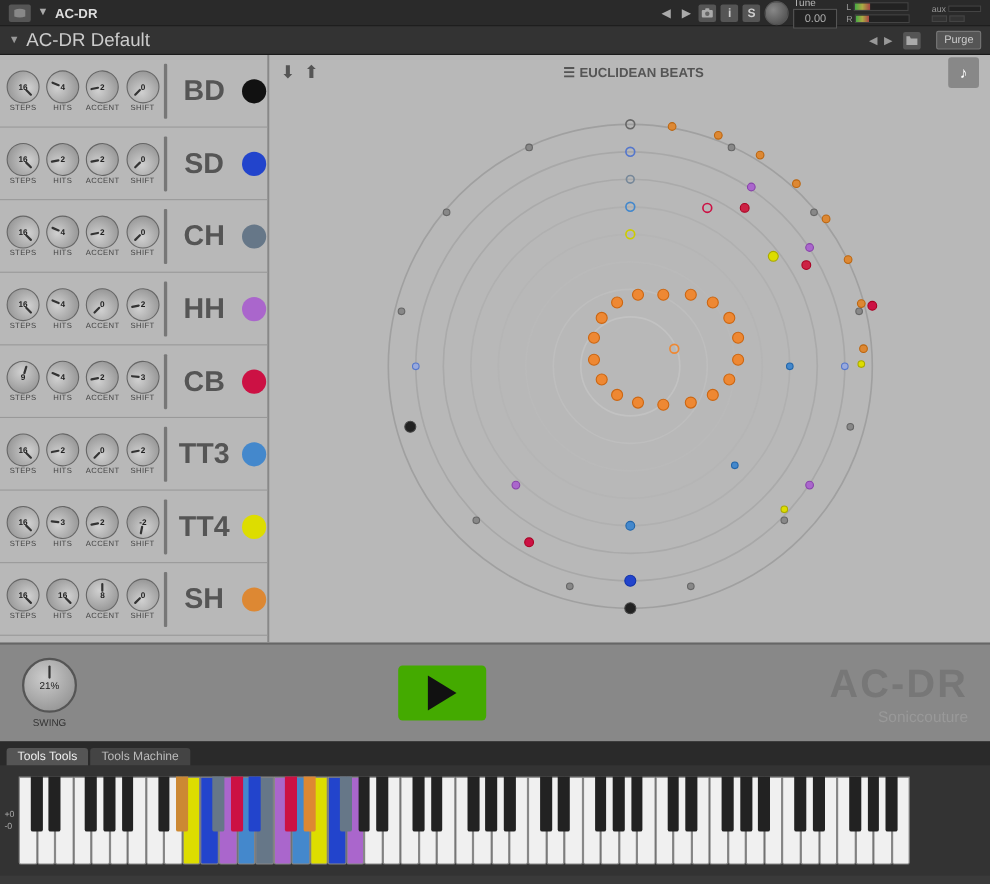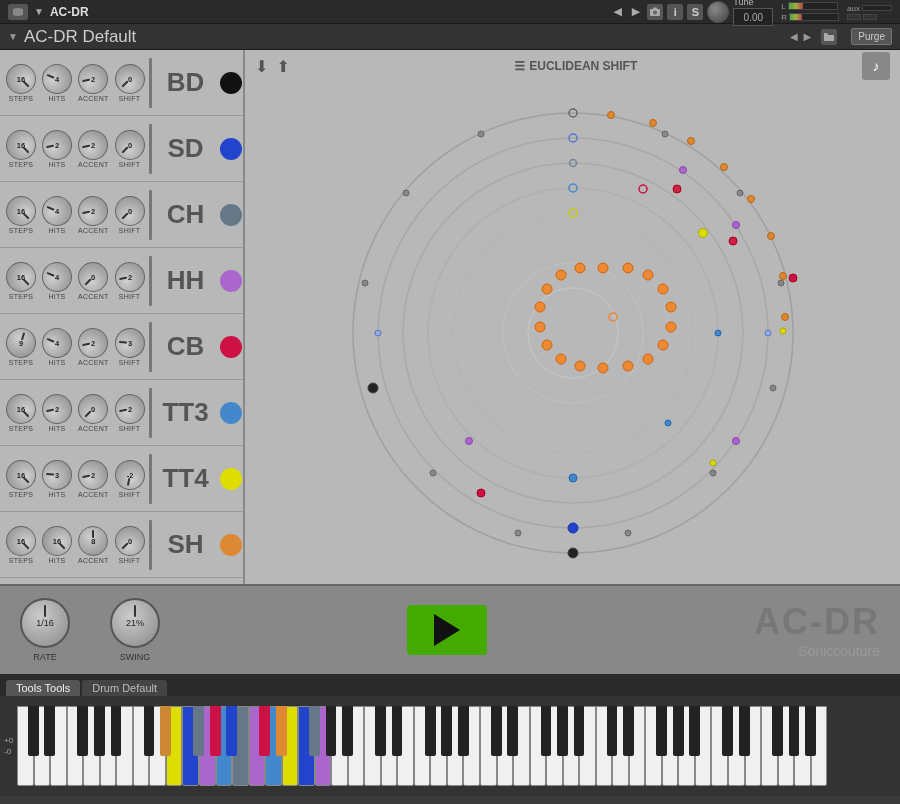--- a/index.html
+++ b/index.html
@@ -317,21 +317,21 @@
             <div class="meter-fill"></div>
           </div>
       </div>
       <div style="display:flex;gap:2px;align-items:center;">
         <span style="color:#999;font-size:8px;">R</span>
         <div class="meter-bar">
             <div class="meter-fill" style="width:25%;"></div>
           </div>
       </div>
     </div>
-    <div style="display:flex;flex-direction:column;gap:1px;margin-left:4px;">
+    <div style="display:flex;flex-direction:column;gap:1px;margin-left:16px;">
       <div style="display:flex;align-items:center;gap:2px;">
         <span style="color:#999;font-size:8px;">aux</span>
         <div style="width:30px;height:6px;background:#222;border:1px solid #444;"></div>
       </div>
       <div style="display:flex;gap:2px;">
         <div style="width:14px;height:6px;background:#333;border:1px solid #444;"></div>
         <div style="width:14px;height:6px;background:#333;border:1px solid #444;"></div>
       </div>
     </div>
   </div>
@@ -605,21 +605,21 @@
     </div>
 
   <div class="right-panel">
     <div class="right-panel-header">
       <div class="header-icons">
         <span class="header-icon">⬇</span>
         <span class="header-icon">⬆</span>
       </div>
       <div class="euclidean-label">
         <span style="cursor:pointer;">☰</span>
-        <span>EUCLIDEAN SHIFT</span>
+        <span>EUCLIDEAN BEATS</span>
       </div>
       <div class="music-icon-btn">♪</div>
     </div>
     <div class="circle-viz">
       <svg class="circle-svg" viewBox="0 0 480 480" xmlns="http://www.w3.org/2000/svg">
 
         <circle cx="240" cy="240" r="220" fill="none" stroke="#a0a0a0" stroke-width="1.5"></circle>
         <circle cx="240" cy="240" r="195" fill="none" stroke="#a8a8a8" stroke-width="1.5"></circle>
         <circle cx="240" cy="240" r="170" fill="none" stroke="#aaaaaa" stroke-width="1.5"></circle>
         <circle cx="240" cy="240" r="145" fill="none" stroke="#b0b0b0" stroke-width="1.5"></circle>
@@ -706,42 +706,36 @@
         <circle cx="450" cy="183" r="3.5" fill="#dd8833" stroke="#bb6611" stroke-width="1"></circle>
         <circle cx="452" cy="224" r="3.5" fill="#dd8833" stroke="#bb6611" stroke-width="1"></circle>
       </svg>
     </div>
   </div>
 </div>
 
 <div class="bottom-section">
   <div class="bottom-knob-group">
     <div class="bottom-knob">
-      <span class="bottom-knob-value">1/16</span>
-    </div>
-    <span class="bottom-knob-label">RATE</span>
-  </div>
-  <div class="bottom-knob-group">
-    <div class="bottom-knob">
       <span class="bottom-knob-value">21%</span>
     </div>
     <span class="bottom-knob-label">SWING</span>
   </div>
   <button class="play-button">
     <div class="play-triangle"></div>
   </button>
   <div class="brand-area">
     <div class="brand-name">AC-DR</div>
     <div class="brand-sub">Soniccouture</div>
   </div>
 </div>
 
 <div class="tab-bar">
   <div class="tab active">Tools Tools</div>
-  <div class="tab">Drum Default</div>
+  <div class="tab">Tools Machine</div>
 </div>
 
 <div class="piano-area">
   <div style="display:flex;flex-direction:column;color:#aaa;font-size:8px;margin-right:4px;gap:2px;">
     <span>+0</span>
     <span>-0</span>
   </div>
   <div id="pianoKeys" class="piano-keys">
       <div class="white-key" style="width: 16.5385px; flex-shrink: 0;"></div>
       <div class="white-key" style="width: 16.5385px; flex-shrink: 0;"></div>

